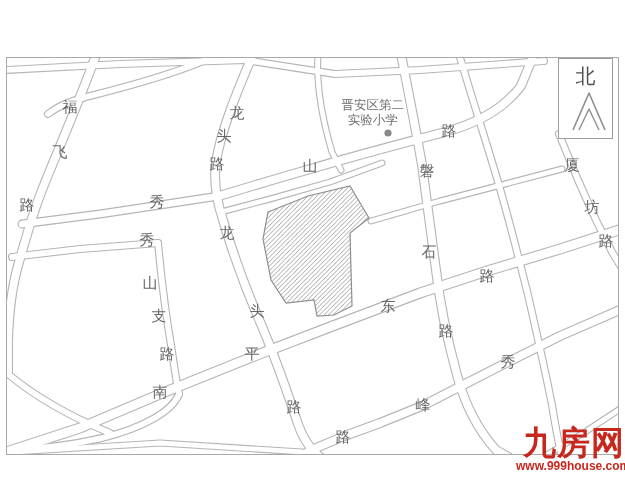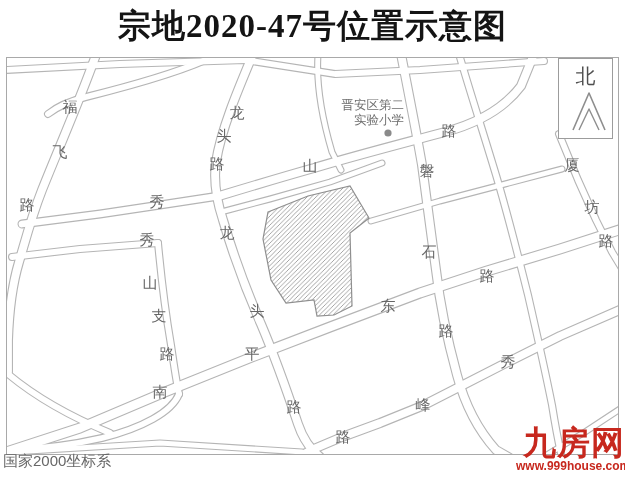--- a/index.html
+++ b/index.html
@@ -8,37 +8,36 @@
   #title{position:absolute;left:0;top:4px;width:625px;text-align:center;
          font-family:"Liberation Serif","DejaVu Serif",serif;font-weight:600;
          font-size:33px;color:#141414;letter-spacing:1px;}
   #map{position:absolute;left:6px;top:57px;width:613px;height:398px;
        border:1px solid #a9a9a9;box-sizing:border-box;background:#fff;}
   #road-svg{position:absolute;left:0;top:0;}
   .road-casing path{fill:none;stroke:#b5b5b5;stroke-linecap:round;stroke-linejoin:round;}
   .road-fill path{fill:none;stroke:#ffffff;stroke-linecap:round;stroke-linejoin:round;}
   .map-label{position:absolute;transform:translate(-50%,-50%);font-size:15px;color:#666;
              white-space:nowrap;z-index:3;}
-  #school-label{position:absolute;right:214px;top:40px;text-align:right;font-size:12.5px;
+  #school-label{position:absolute;right:214px;top:40px;text-align:center;font-size:12.5px;
                 line-height:15px;color:#6e6e6e;z-index:3;}
   #north-box{position:absolute;left:551px;top:0px;width:55px;height:81px;background:#fff;
              border:1px solid #9c9c9c;box-sizing:border-box;z-index:4;text-align:center;}
   #north-label{font-size:20px;color:#4f4f4f;margin-top:6px;line-height:22px;}
   #coord-note{position:absolute;left:3px;top:452px;font-size:15px;color:#676767;z-index:5;}
   #logo{position:absolute;left:516px;top:426px;width:109px;text-align:right;z-index:6;}
   #logo-text{font-size:33px;line-height:34px;font-weight:900;color:#c7281e;letter-spacing:1px;
              font-family:"Liberation Sans","DejaVu Sans",sans-serif;}
   #logo-url{font-size:12px;font-weight:700;color:#c7281e;line-height:13px;}
 </style>
 </head>
 <body>
 
 <div id="page">
 
-  <div id="title">宗地2020-47号位置示意图</div>
 
   <div id="map">
 
     <svg id="road-svg" width="611" height="396" viewBox="7 58 611 396" xmlns="http://www.w3.org/2000/svg">
       <defs>
         <pattern id="hatch" patternUnits="userSpaceOnUse" width="4.5" height="4.5">
           <rect width="4.5" height="4.5" fill="#ffffff"></rect>
           <path d="M0,4.5 L4.5,0 M-1,1 L1,-1 M3.5,5.5 L5.5,3.5" stroke="#9c9c9c" stroke-width="0.9"></path>
         </pattern>
       </defs>
@@ -133,20 +132,19 @@
     <div id="north-box">
       <div id="north-label">北</div>
       <svg width="53" height="46" viewBox="0 0 53 46">
         <polyline points="14,43 30,6 46,43" fill="none" stroke="#8e8e8e" stroke-width="1.6" stroke-linejoin="round"></polyline>
         <polyline points="20,43 30,22 40,43" fill="none" stroke="#8e8e8e" stroke-width="1.4" stroke-linejoin="round"></polyline>
       </svg>
     </div>
 
   </div>
 
-  <div id="coord-note">国家2000坐标系</div>
 
   <div id="logo">
     <div id="logo-text">九房网</div>
     <div id="logo-url">www.999house.com</div>
   </div>
 
 </div>
 
 </body></html>

